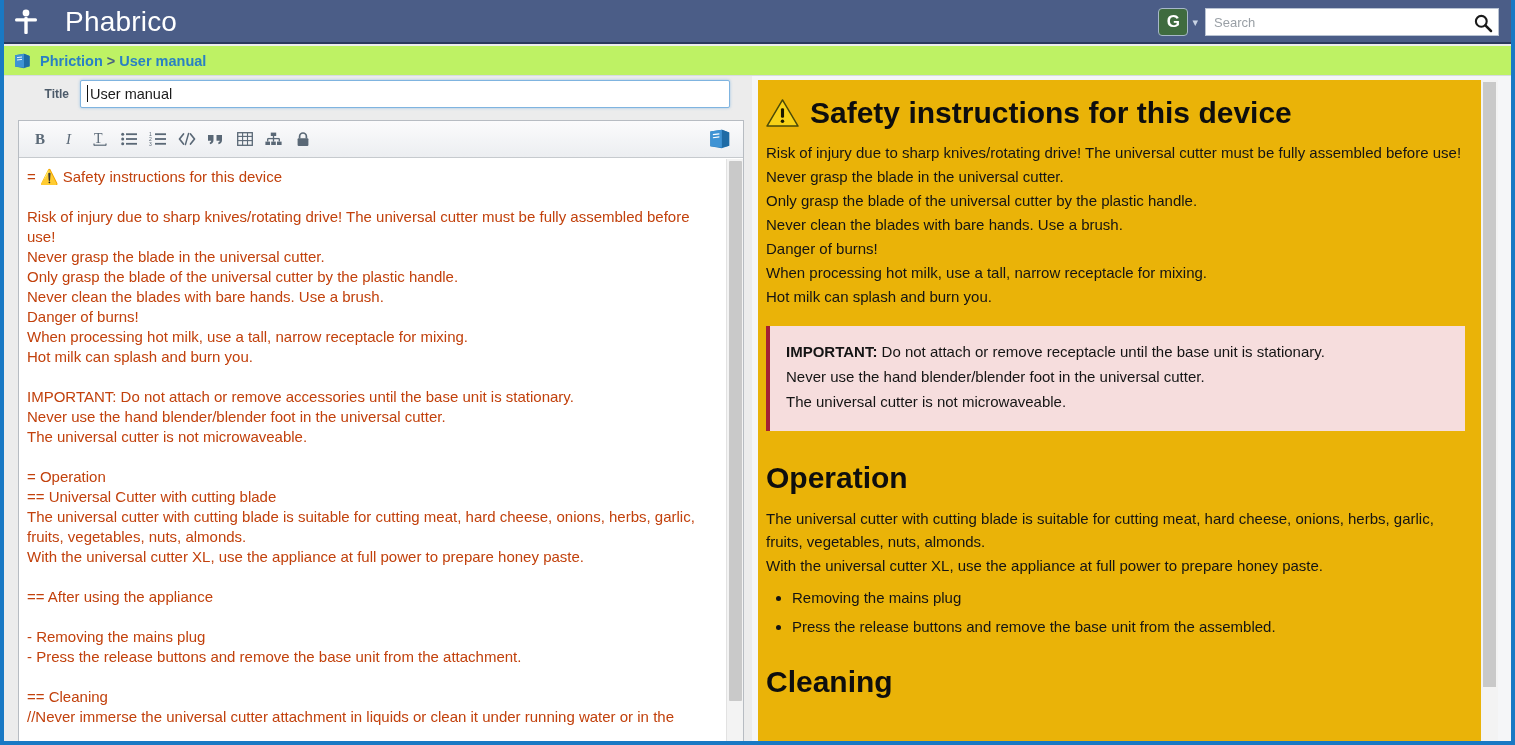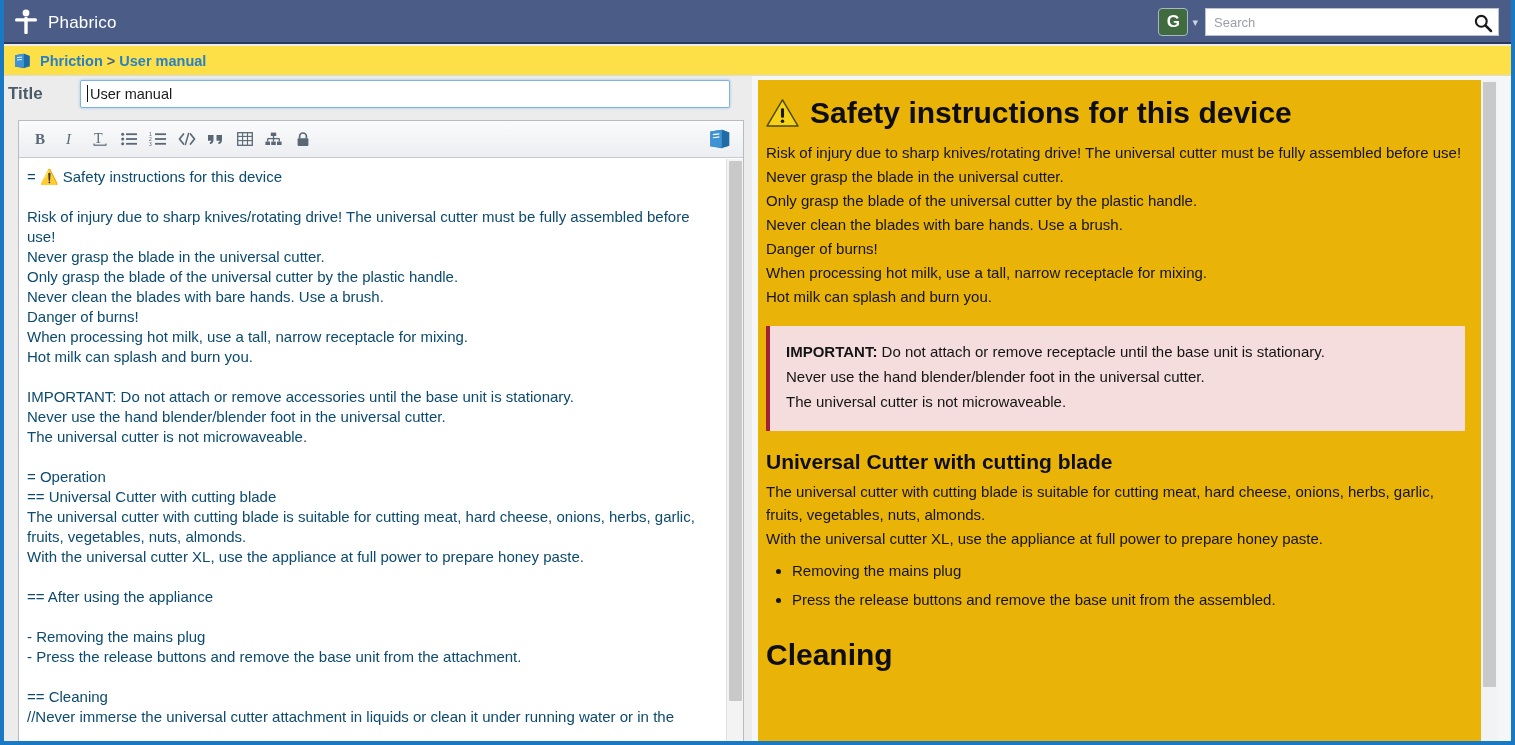--- a/index.html
+++ b/index.html
@@ -33,23 +33,24 @@
   }
   #brand-wrap {
     position: absolute;
     left: 10px; top: 0;
     height: 44px;
     display: flex; align-items: center; gap: 10px;
   }
   #brand-icon { width: 24px; height: 26px; display: block; }
   #brand-title {
     color: #ffffff;
-    font-size: 17px;
+    font-size: 28px;
     letter-spacing: .2px;
     line-height: 1;
+    margin-left: 17px;
   }
   #nav-right {
     position: absolute;
     right: 12px; top: 0; height: 44px;
     display: flex; align-items: center; gap: 0px;
   }
   #lang-badge {
     width: 30px; height: 28px;
     background: #3f6b3f;
     border: 1px solid #a7b7c9;
@@ -87,21 +88,21 @@
     position: absolute; right: 5px; top: 4px;
     width: 20px; height: 20px;
     cursor: pointer;
   }
 
   
   #crumbbar {
     position: absolute;
     left: 0; top: 46px;
     width: 1507px; height: 30px;
-    background: #fde047;
+    background: #bef264;
     border-bottom: 1px solid #d7dce2;
     display: flex; align-items: center;
     padding-left: 10px;
   }
   #crumb-icon { width: 17px; height: 16px; margin-right: 9px; }
   .crumb-link {
     color: #2980c4;
     font-size: 14.5px;
     font-weight: bold;
     text-decoration: none;
@@ -130,22 +131,23 @@
 
   
   #title-row {
     position: absolute;
     left: 0; top: 1px;
     width: 736px; height: 34px;
     display: flex; align-items: center;
   }
   #title-label {
     width: 72px;
+    text-align: right;
     padding-right: 11px;
-    font-size: 17px;
+    font-size: 12px;
     font-weight: bold;
     color: #4c5a69;
   }
   #title-field-wrap {
     position: relative;
     width: 650px; height: 28px;
   }
   #title-field {
     width: 100%; height: 100%;
     border: 1px solid #7fb4e0;
@@ -200,21 +202,21 @@
   }
   #editor-text {
     position: absolute;
     left: 0; top: 0;
     width: 706px;
     padding: 8px 8px 8px 8px;
     margin: 0;
     font-family: "Liberation Sans", sans-serif;
     font-size: 15px;
     line-height: 20px;
-    color: #0c4a6e;
+    color: #c2410c;
     white-space: pre-wrap;
     word-wrap: break-word;
   }
   #editor-scrollbar {
     position: absolute;
     right: 0; top: 38px;
     width: 17px; height: 615px;
     background: #f3f3f3;
     border-left: 1px solid #e2e2e2;
     cursor: pointer;
@@ -505,22 +507,22 @@
         <p class="pv-p">Danger of burns!</p>
         <p class="pv-p">When processing hot milk, use a tall, narrow receptacle for mixing.</p>
         <p class="pv-p">Hot milk can splash and burn you.</p>
 
         <div id="important-box">
           <p class="pv-p"><span class="imp-label">IMPORTANT:</span><span> Do not attach or remove receptacle until the base unit is stationary.</span></p>
           <p class="pv-p">Never use the hand blender/blender foot in the universal cutter.</p>
           <p class="pv-p">The universal cutter is not microwaveable.</p>
         </div>
 
-
-        <div class="pv-h2">Universal Cutter with cutting blade</div>
+        <div class="pv-h1-plain">Operation</div>
+
         <p class="pv-p">The universal cutter with cutting blade is suitable for cutting meat, hard cheese, onions, herbs, garlic, fruits, vegetables, nuts, almonds.</p>
         <p class="pv-p">With the universal cutter XL, use the appliance at full power to prepare honey paste.</p>
 
         <ul class="pv-ul">
           <li>Removing the mains plug</li>
           <li>Press the release buttons and remove the base unit from the assembled.</li>
         </ul>
 
         <div class="pv-h2" style="font-size:30px;margin-top:26px;">Cleaning</div>
       </div>

